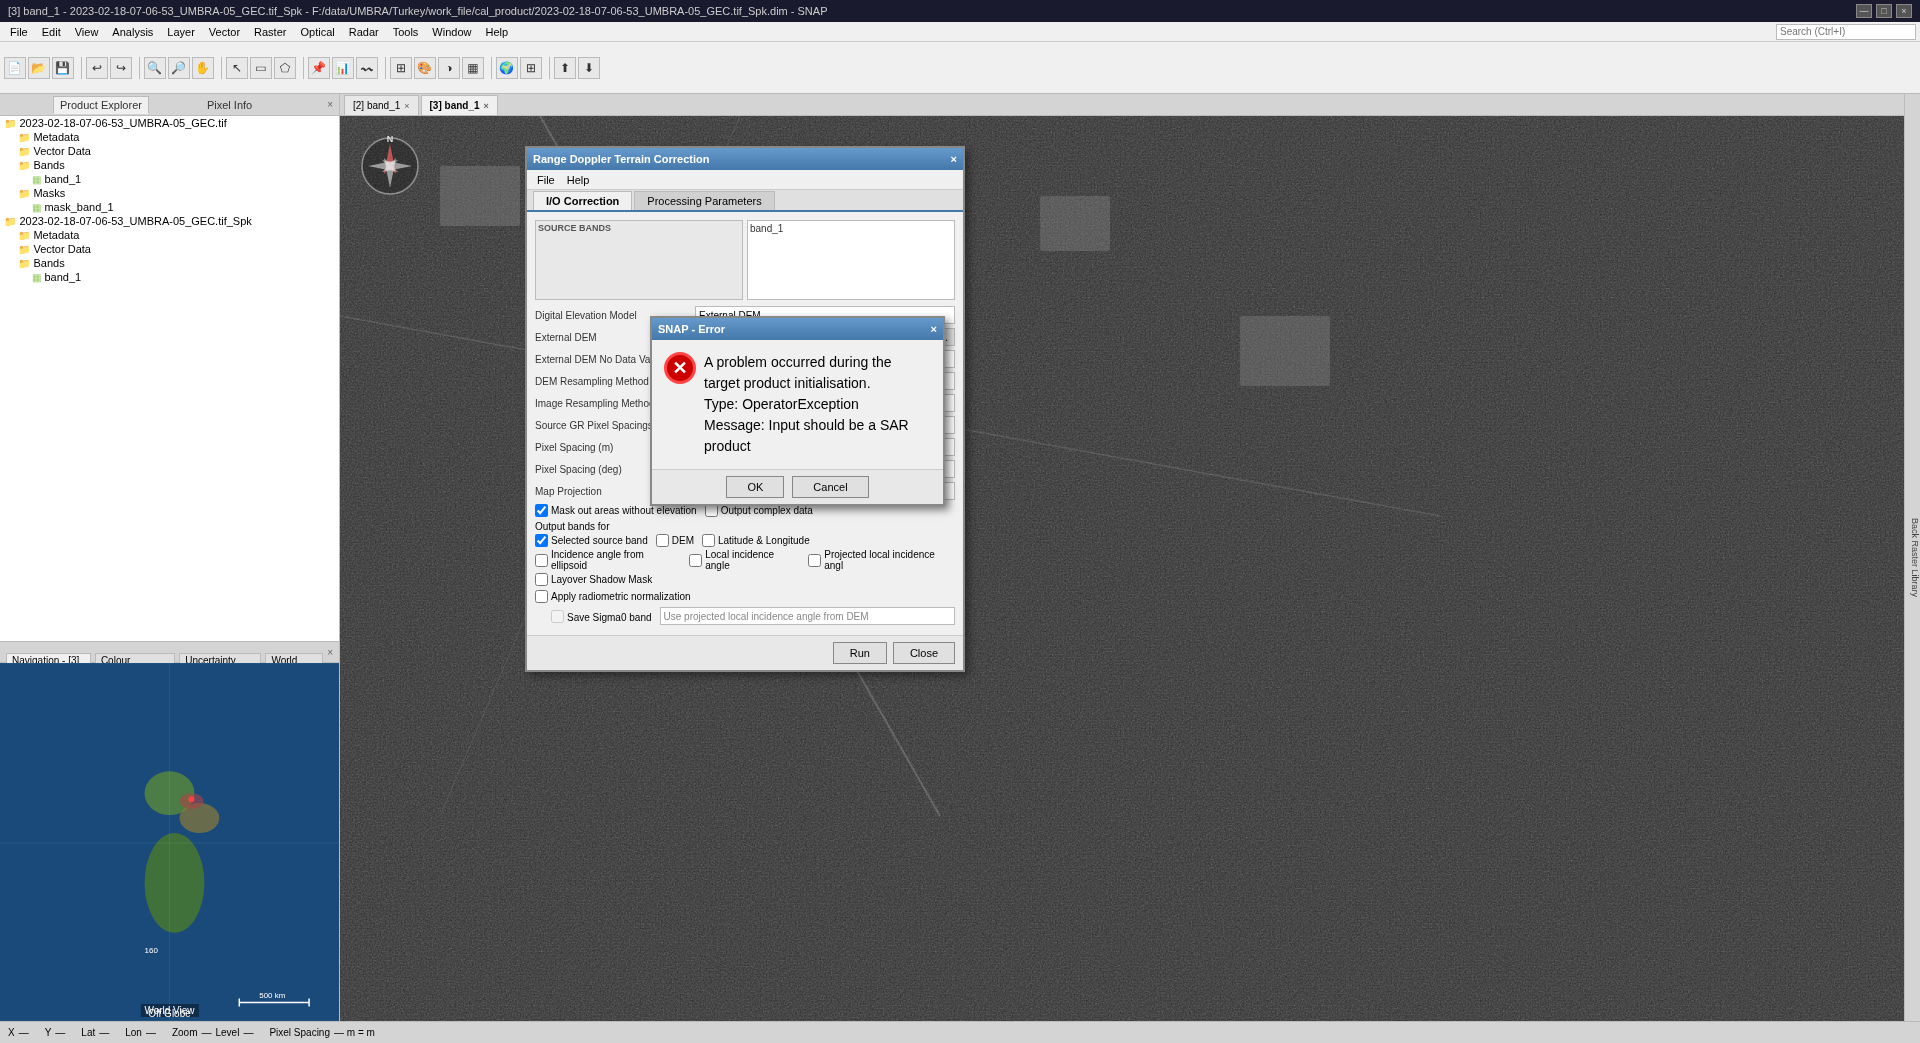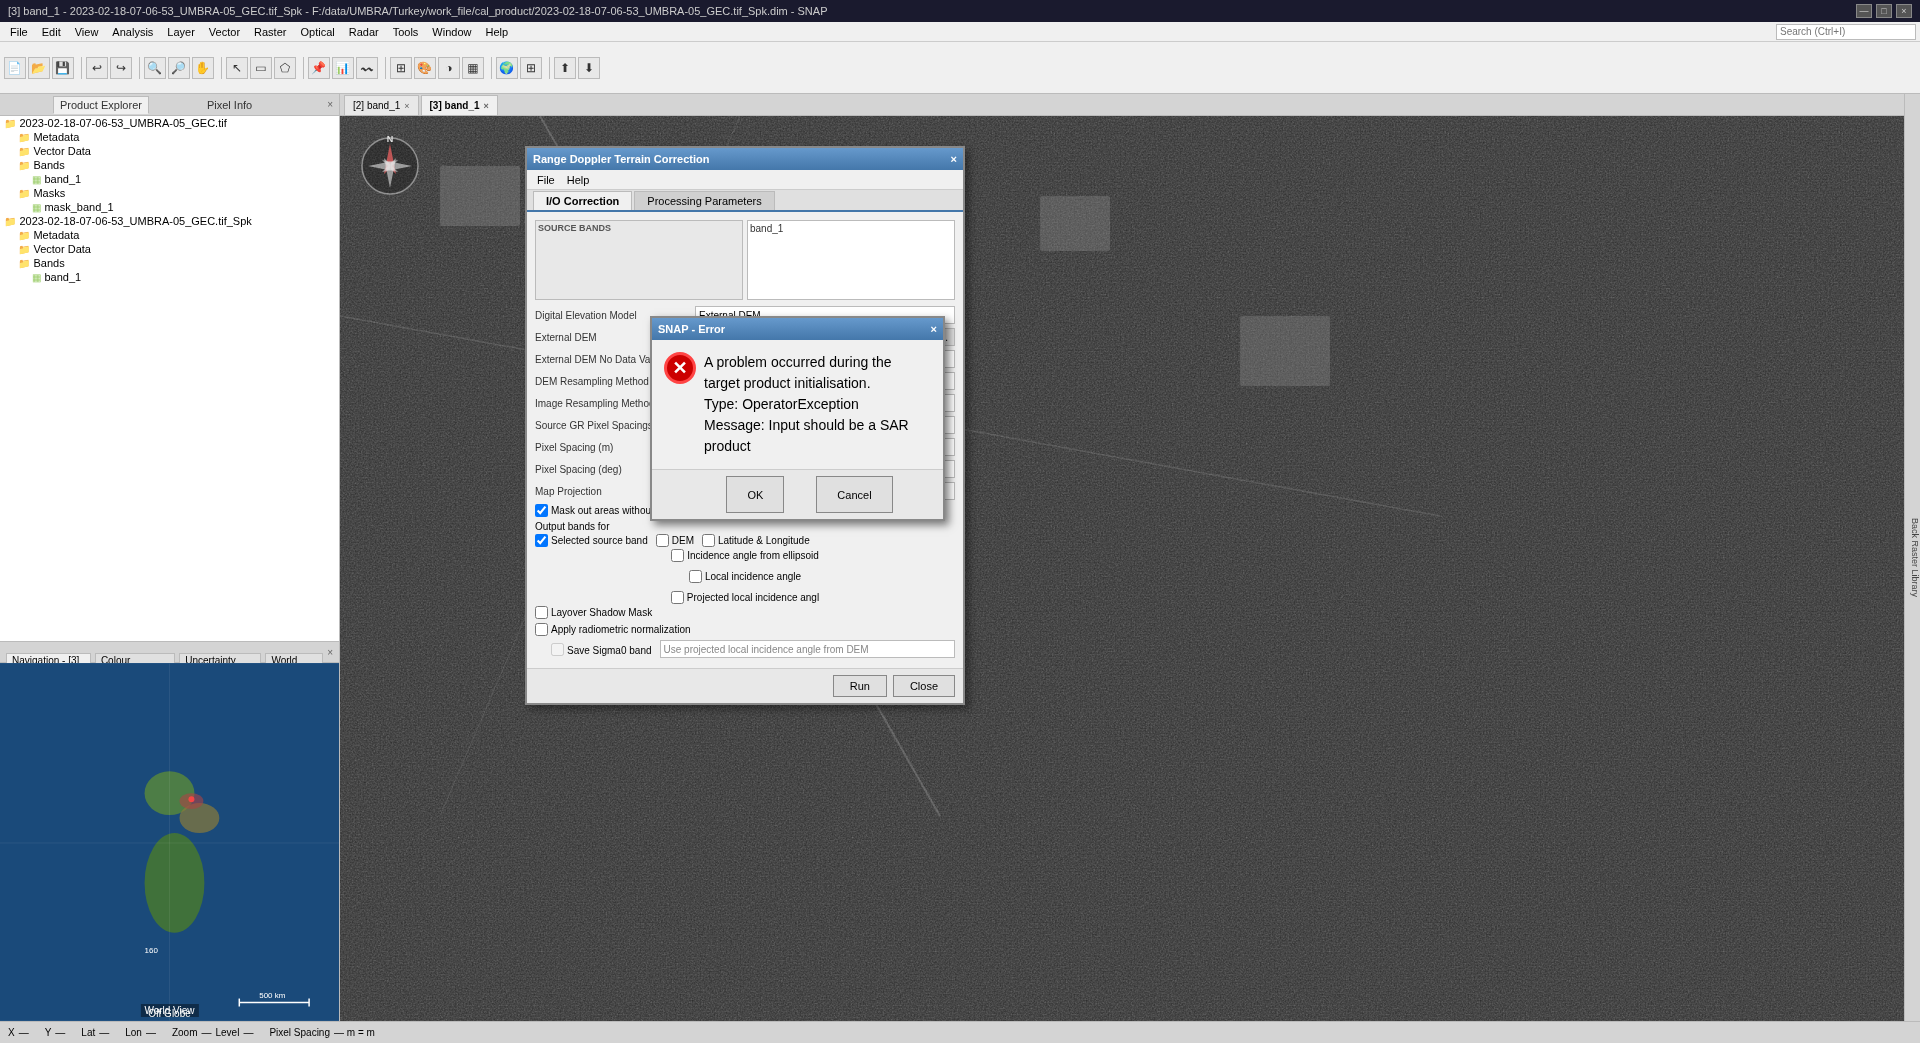--- a/index.html
+++ b/index.html
@@ -92,21 +92,21 @@
     .rd-action-btn { height: 22px; padding: 0 16px; font-size: 11px; background: #e0e0e0; border: 1px solid #888; cursor: pointer; }
 
     
     #snap-error-dialog { position: absolute; top: 200px; left: 310px; width: 295px; background: #f0f0f0; border: 2px solid #888; box-shadow: 4px 4px 8px rgba(0,0,0,0.5); z-index: 200; }
     #se-title-bar { height: 22px; background: linear-gradient(to bottom, #6699cc, #4477aa); color: #fff; display: flex; align-items: center; padding: 0 6px; font-size: 11px; font-weight: bold; justify-content: space-between; }
     #se-content { padding: 12px; display: flex; flex-direction: column; gap: 8px; }
     #se-msg-row { display: flex; gap: 8px; align-items: flex-start; }
     .se-error-icon { width: 32px; height: 32px; background: #cc0000; border-radius: 50%; display: flex; align-items: center; justify-content: center; color: #fff; font-size: 18px; font-weight: bold; flex-shrink: 0; border: 3px solid #ff4444; }
     .se-msg-text { font-size: 14px; color: #000; line-height: 1.5; }
     #se-buttons { display: flex; justify-content: center; gap: 8px; padding: 6px 8px; border-top: 1px solid #ccc; background: #e8e8e8; }
-    .se-btn { height: 37px; padding: 0 20px; font-size: 11px; background: #e0e0e0; border: 1px solid #888; cursor: pointer; margin-left: 24px; }
+    .se-btn { height: 22px; padding: 0 20px; font-size: 11px; background: #e0e0e0; border: 1px solid #888; cursor: pointer; }
   </style>
 </head>
 <body>
 
 <div id="title-bar">
   <span class="title-text">[3] band_1 - 2023-02-18-07-06-53_UMBRA-05_GEC.tif_Spk - F:/data/UMBRA/Turkey/work_file/cal_product/2023-02-18-07-06-53_UMBRA-05_GEC.tif_Spk.dim - SNAP</span>
   <div class="win-controls">
     <div class="win-btn">—</div>
     <div class="win-btn">□</div>
     <div class="win-btn">×</div>
@@ -408,21 +408,21 @@
             <label style="display:flex; align-items:center; gap:3px;">
               <input type="checkbox" style="">
               <span>DEM</span>
             </label>
             <label style="display:flex; align-items:center; gap:3px;">
               <input type="checkbox" style="">
               <span>Latitude &amp; Longitude</span>
             </label>
           </div>
 
-          <div style="display:flex; gap:8px; align-items:center; margin:2px 0; font-size:10px;flex-direction:column;">
+          <div style="display:flex; gap:8px; align-items:center; margin:2px 0; font-size:10px;">
             <label style="display:flex; align-items:center; gap:3px;">
               <input type="checkbox" style="">
               <span>Incidence angle from ellipsoid</span>
             </label>
             <label style="display:flex; align-items:center; gap:3px;">
               <input type="checkbox" style="">
               <span>Local incidence angle</span>
             </label>
             <label style="display:flex; align-items:center; gap:3px;">
               <input type="checkbox" style="">

